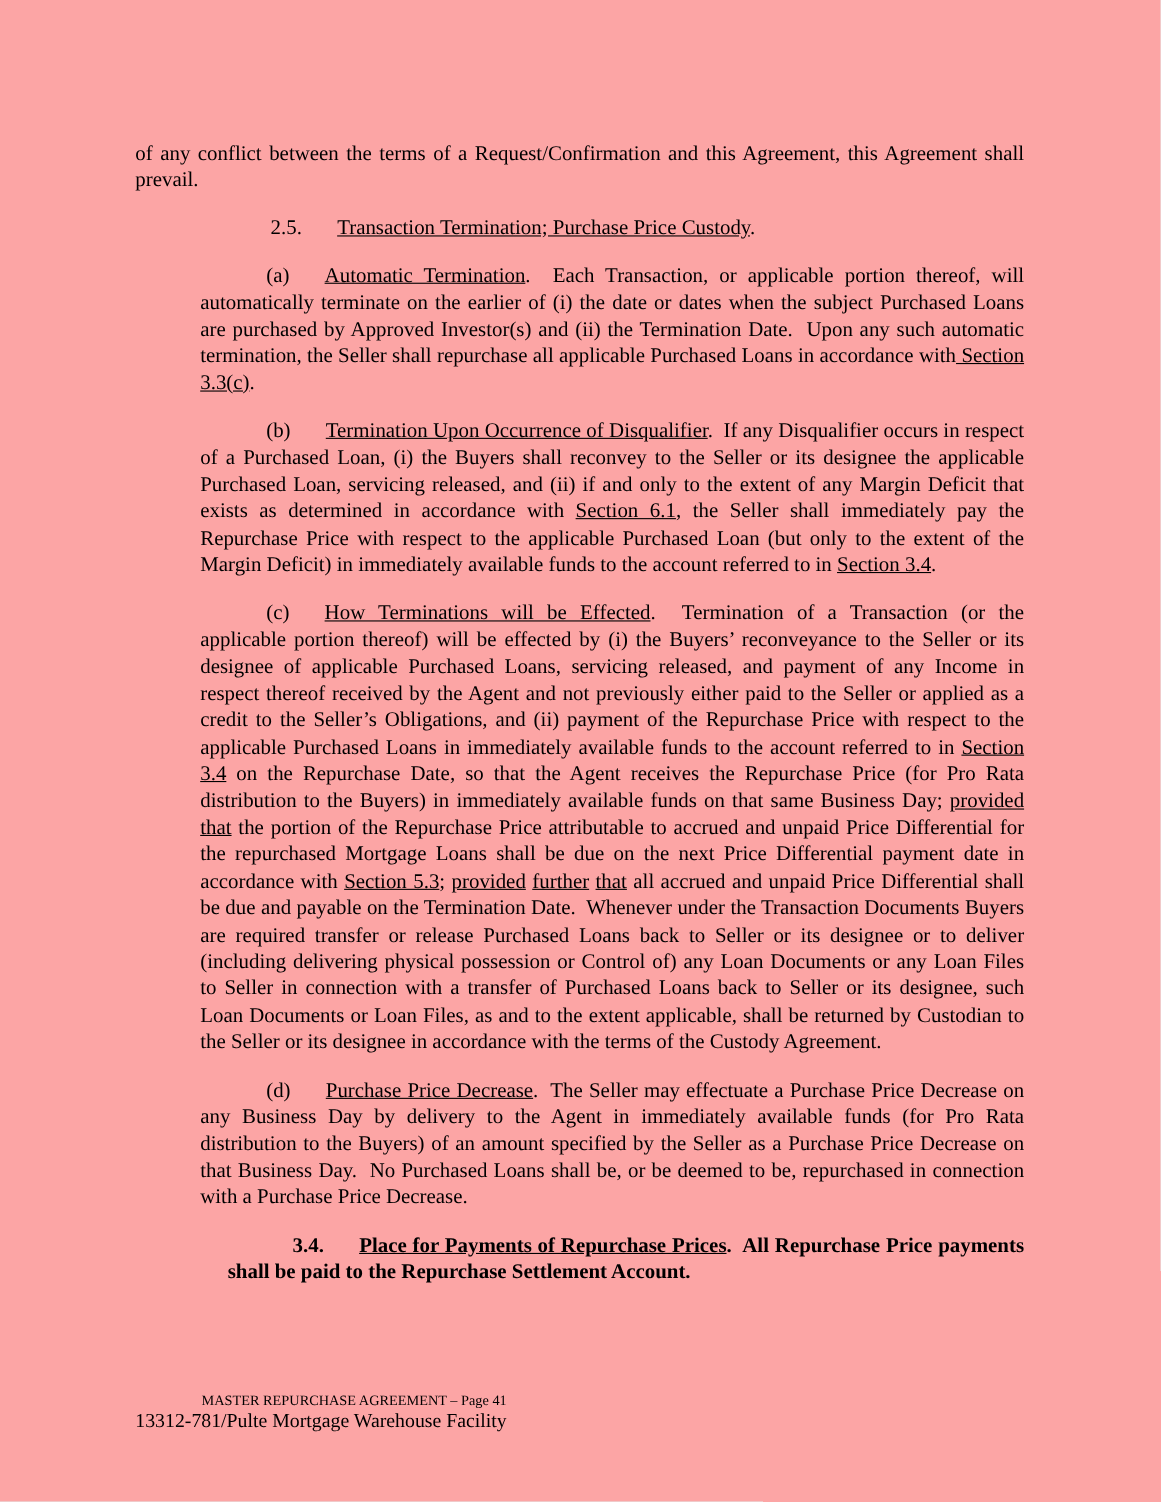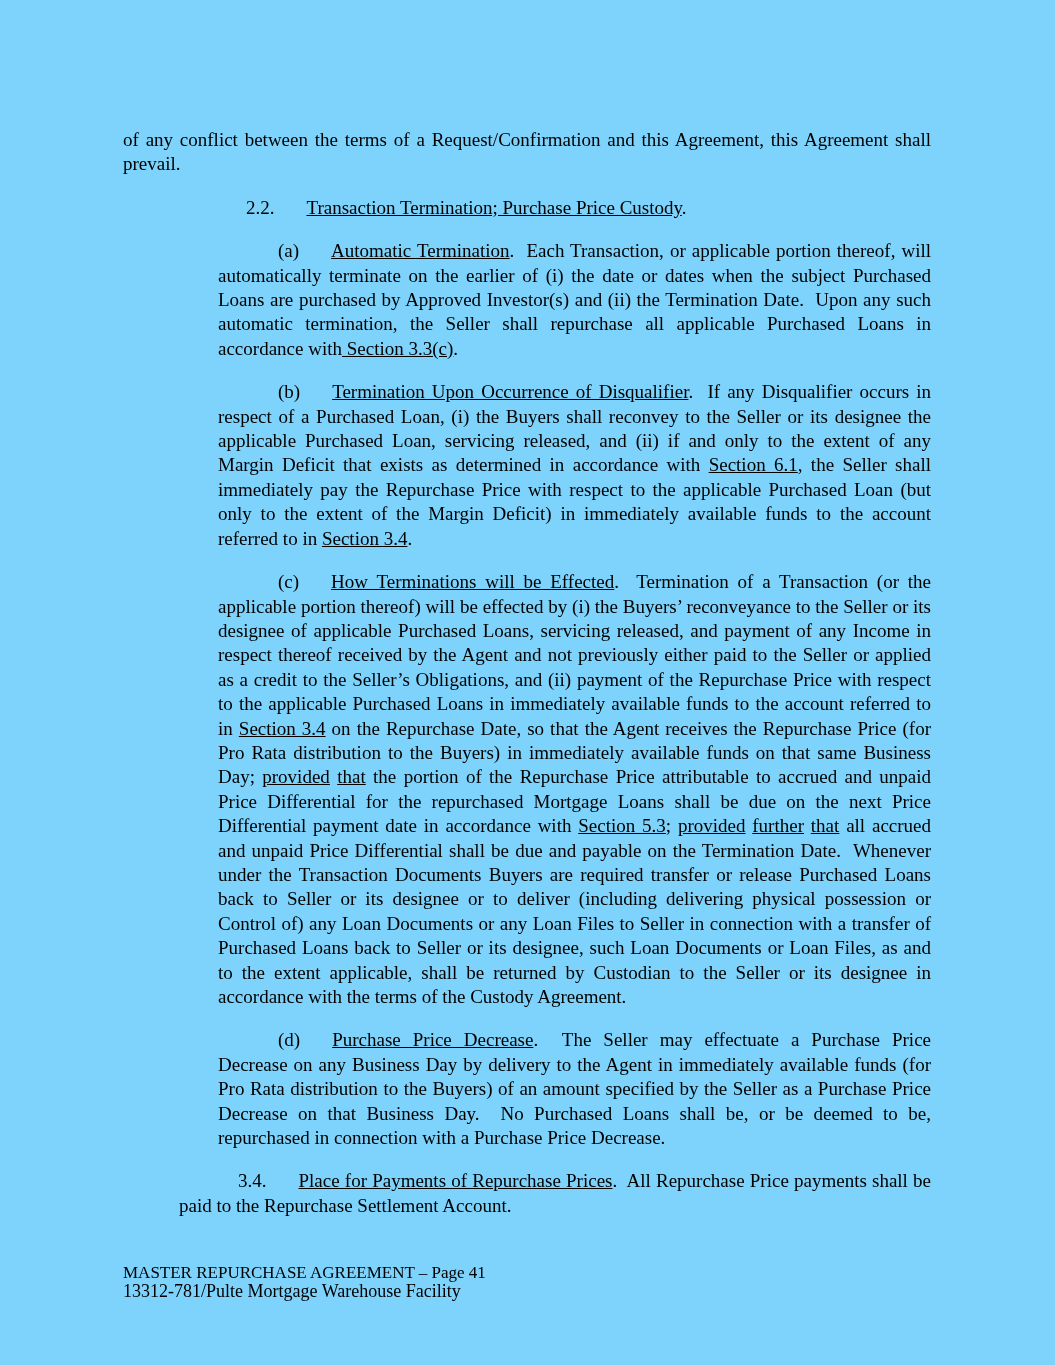--- a/index.html
+++ b/index.html
@@ -5,79 +5,80 @@
   html, body {
     margin: 0;
     padding: 0;
     background: #e8e8e8;
   }
   .page {
     position: relative;
     width: 1055px;
     height: 1365px;
     margin: 0 auto;
-    background: #7dd3fc;
+    background: #fca5a5;
     color: #000000;
     font-family: "Liberation Serif", "DejaVu Serif", serif;
     font-size: 19px;
     line-height: 24.4px;
     box-sizing: border-box;
     padding: 128px 124px 0 123px;
     overflow: hidden;
   }
   .para {
     margin: 0;
     text-align: justify;
   }
   .para + .para {
     margin-top: 19px;
   }
   .heading {
     text-indent: 123px;
     text-align: left;
   }
   .sub {
-    margin-left: 95px;
+    margin-left: 59px;
     text-indent: 60px;
   }
   .sec34 {
-    margin-left: 56px;
+    margin-left: 84px;
     text-indent: 59px;
+    font-weight: bold;
   }
   .tab {
     display: inline-block;
     width: 32px;
   }
   .u {
     text-decoration: underline;
   }
   .footer {
     position: absolute;
     left: 123px;
     top: 1262px;
   }
   .footer-line-1 {
-    font-size: 17px;
+    font-size: 13px;
     line-height: 21px;
-    text-align: left;
+    text-align: right;
   }
   .footer-line-2 {
     font-size: 18px;
     line-height: 17px;
     text-align: left;
   }
 </style>
 </head>
 <body>
 
 <div class="page">
 
   <p class="para main"><span class="t">of any conflict between the terms of a Request/Confirmation and this Agreement, this Agreement shall prevail.</span></p>
 
-  <p class="para heading"><span class="t">2.2.</span><span class="tab"></span><span class="u">Transaction Termination; Purchase Price Custody</span><span class="t">.</span></p>
+  <p class="para heading"><span class="t">2.5.</span><span class="tab"></span><span class="u">Transaction Termination; Purchase Price Custody</span><span class="t">.</span></p>
 
   <p class="para sub"><span class="t">(a)</span><span class="tab"></span><span class="u">Automatic Termination</span><span class="t">.&nbsp; Each Transaction, or applicable portion thereof, will automatically terminate on the earlier of (i) the date or dates when the subject Purchased Loans are purchased by Approved Investor(s) and (ii) the Termination Date.&nbsp; Upon any such automatic termination, the Seller shall repurchase all applicable Purchased Loans in accordance with</span><span class="u"> Section 3.3(c)</span><span class="t">.</span></p>
 
   <p class="para sub"><span class="t">(b)</span><span class="tab"></span><span class="u">Termination Upon Occurrence of Disqualifier</span><span class="t">.&nbsp; If any Disqualifier occurs in respect of a Purchased Loan, (i) the Buyers shall reconvey to the Seller or its designee the applicable Purchased Loan, servicing released, and (ii) if and only to the extent of any Margin Deficit that exists as determined in accordance with </span><span class="u">Section 6.1</span><span class="t">, the Seller shall immediately pay the Repurchase Price with respect to the applicable Purchased Loan (but only to the extent of the Margin Deficit) in immediately available funds to the account referred to in </span><span class="u">Section 3.4</span><span class="t">.</span></p>
 
   <p class="para sub"><span class="t">(c)</span><span class="tab"></span><span class="u">How Terminations will be Effected</span><span class="t">.&nbsp; Termination of a Transaction (or the applicable portion thereof) will be effected by (i) the Buyers’ reconveyance to the Seller or its designee of applicable Purchased Loans, servicing released, and payment of any Income in respect thereof received by the Agent and not previously either paid to the Seller or applied as a credit to the Seller’s Obligations, and (ii) payment of the Repurchase Price with respect to the applicable Purchased Loans in immediately available funds to the account referred to in </span><span class="u">Section 3.4</span><span class="t"> on the Repurchase Date, so that the Agent receives the Repurchase Price (for Pro Rata distribution to the Buyers) in immediately available funds on that same Business Day; </span><span class="u">provided</span><span class="t"> </span><span class="u">that</span><span class="t"> the portion of the Repurchase Price attributable to accrued and unpaid Price Differential for the repurchased Mortgage Loans shall be due on the next Price Differential payment date in accordance with </span><span class="u">Section 5.3</span><span class="t">; </span><span class="u">provided</span><span class="t"> </span><span class="u">further</span><span class="t"> </span><span class="u">that</span><span class="t"> all accrued and unpaid Price Differential shall be due and payable on the Termination Date.&nbsp; Whenever under the Transaction Documents Buyers are required transfer or release Purchased Loans back to Seller or its designee or to deliver (including delivering physical possession or Control of) any Loan Documents or any Loan Files to Seller in connection with a transfer of Purchased Loans back to Seller or its designee, such Loan Documents or Loan Files, as and to the extent applicable, shall be returned by Custodian to the Seller or its designee in accordance with the terms of the Custody Agreement.</span></p>
 
   <p class="para sub"><span class="t">(d)</span><span class="tab"></span><span class="u">Purchase Price Decrease</span><span class="t">.&nbsp; The Seller may effectuate a Purchase Price Decrease on any Business Day by delivery to the Agent in immediately available funds (for Pro Rata distribution to the Buyers) of an amount specified by the Seller as a Purchase Price Decrease on that Business Day.&nbsp; No Purchased Loans shall be, or be deemed to be, repurchased in connection with a Purchase Price Decrease.</span></p>
 
   <p class="para sec34"><span class="t">3.4.</span><span class="tab"></span><span class="u">Place for Payments of Repurchase Prices</span><span class="t">.&nbsp; All Repurchase Price payments shall be paid to the Repurchase Settlement Account.</span></p>

